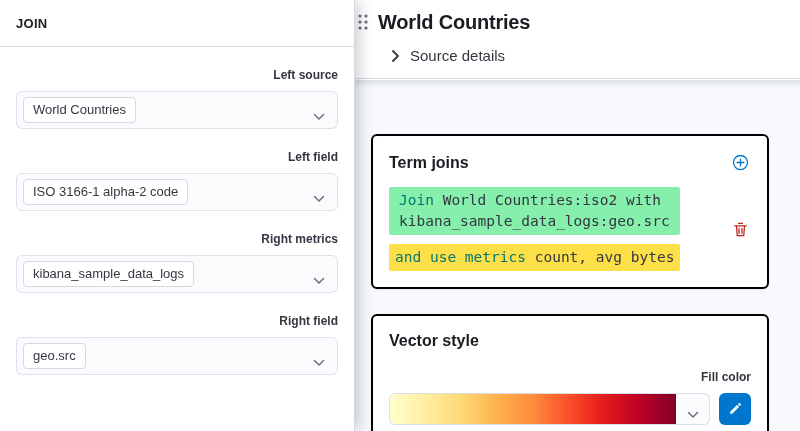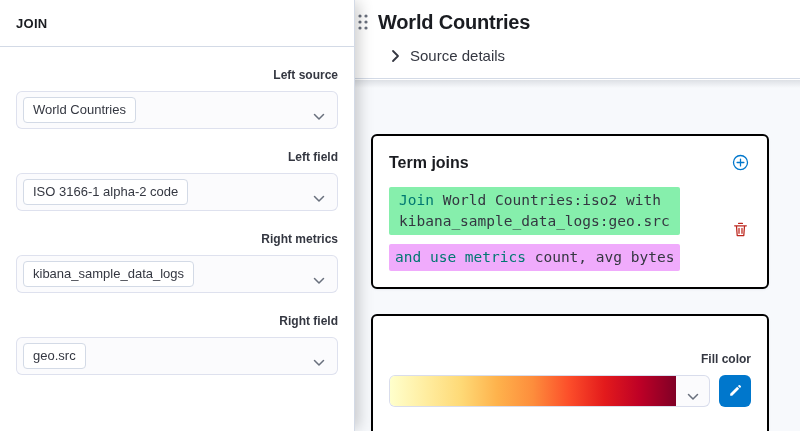--- a/index.html
+++ b/index.html
@@ -104,21 +104,21 @@
     color: #343741;
   }
   .expr .hl {
     display: inline-block;
     background: #86efac;
     padding: 3px 10px;
     border-radius: 2px;
   }
   .expr .metrics {
     display: inline-block;
-    background: #f0abfc;
+    background: #fde047;
     padding: 3px 6px;
     border-radius: 2px;
     margin-top: 9px;
   }
   .expr .kw { color: #007871; }
   .trash-btn { margin-left: 6px; align-self: center; }
 
   .field-label {
     display: block;
     font-size: 12px;
@@ -269,20 +269,21 @@
           <span style="line-height:0">
             <svg width="17" height="17" viewBox="0 0 16 16">
               <path d="M2.5 4.5h11M6.2 2.3h3.6M4.2 4.5l.7 9.2h6.2l.7-9.2M6.6 7v4.6M9.4 7v4.6" fill="none" stroke="#BD271E" stroke-width="1.2" stroke-linecap="round" stroke-linejoin="round"></path>
             </svg>
           </span>
         </button>
       </div>
     </section>
 
     <section class="card card-vector-style">
+      <h2 class="card-title">Vector style</h2>
       <label class="field-label vs-field-label">Fill color</label>
       <div class="fill-row">
         <div class="gradient-select">
           <div class="gradient-bar" style="background: linear-gradient(to right, rgb(255, 255, 204), rgb(255, 237, 160), rgb(254, 217, 118), rgb(254, 178, 76), rgb(253, 141, 60), rgb(252, 78, 42), rgb(227, 26, 28), rgb(189, 0, 38), rgb(128, 0, 38));"></div>
           <span class="select-chevron">
             <svg width="12" height="8" viewBox="0 0 12 8">
               <path d="M1.5 1.5L6 6l4.5-4.5" fill="none" stroke="#69707D" stroke-width="1.5" stroke-linecap="round" stroke-linejoin="round"></path>
             </svg>
           </span>
         </div>

